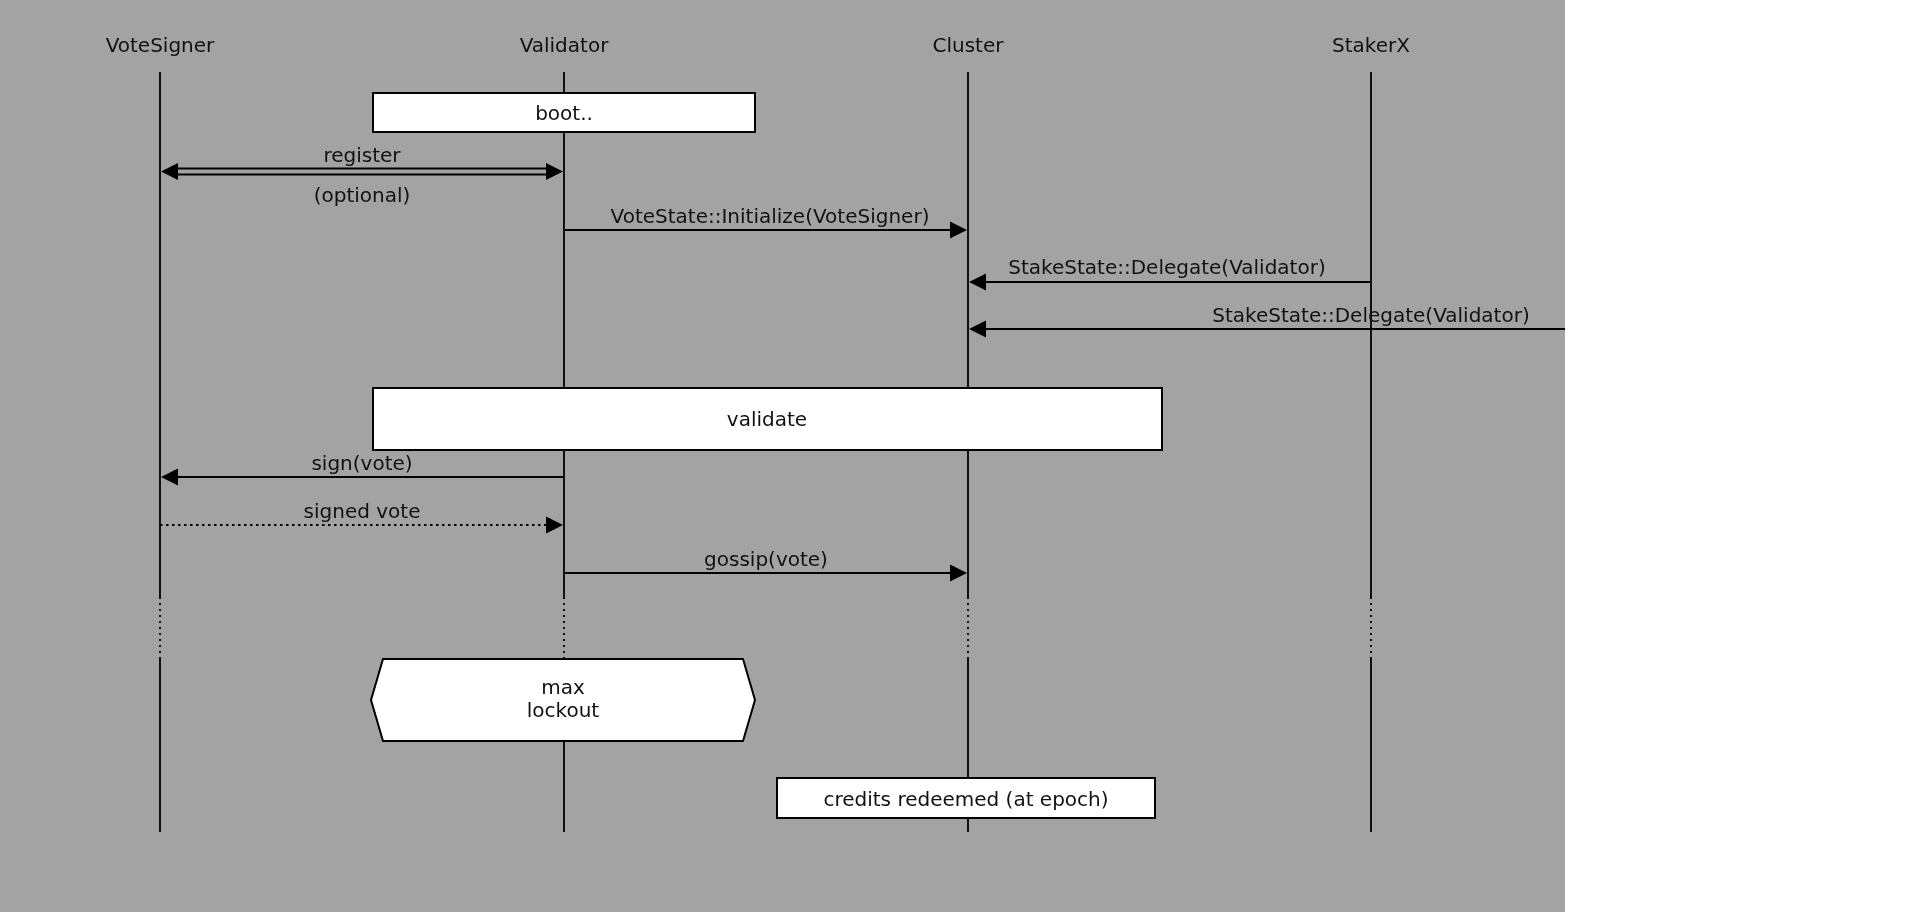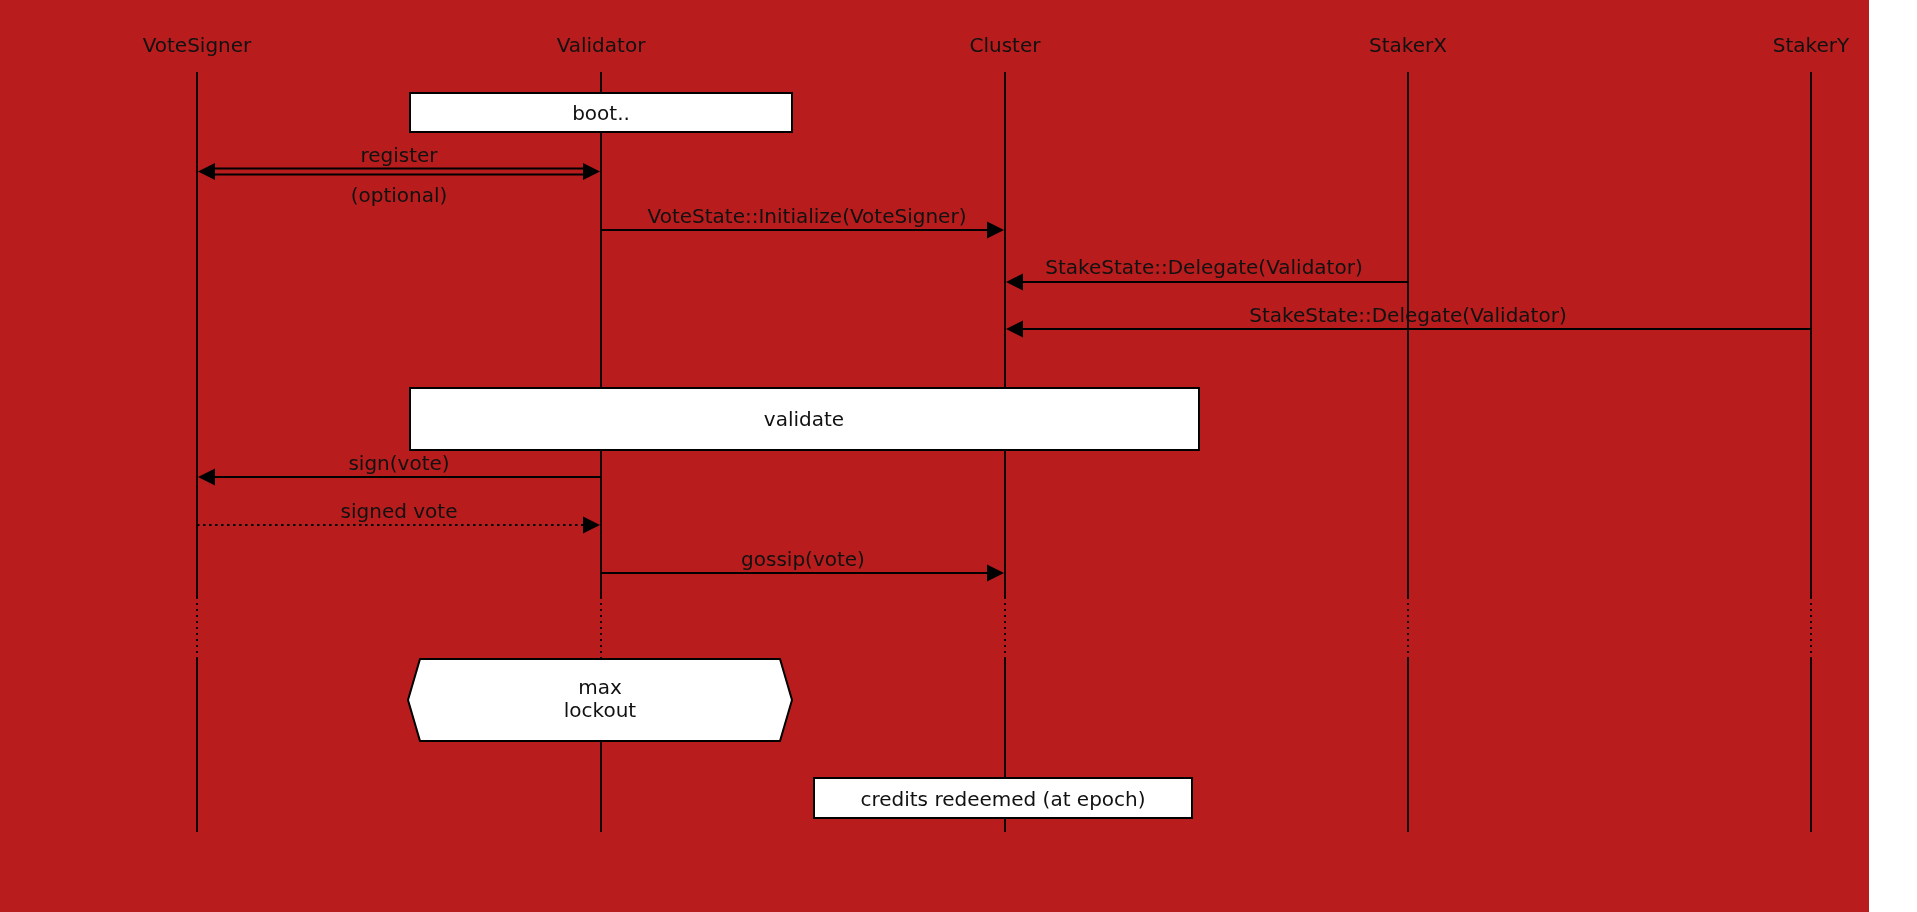--- a/index.html
+++ b/index.html
@@ -2,25 +2,24 @@
 <html><head>
 <meta charset="utf-8">
 <style>
   html, body {
     margin: 0;
     padding: 0;
     background: #ffffff;
   }
   .canvas {
     position: relative;
-    width: 1832px;
+    width: 1565px;
     height: 912px;
-    background: #b91c1c;
+    background: #a3a3a3;
     overflow: hidden;
-    padding-left: 37px;
   }
   svg text {
     font-family: "DejaVu Sans", "Liberation Sans", sans-serif;
     font-size: 20px;
     fill: #111111;
   }
   svg .mid { text-anchor: middle; }
   .stroke  { stroke: #000000; stroke-width: 2; fill: none; }
   .thin    { stroke: #000000; stroke-width: 1.8; fill: none; }
   .dashed  { stroke-dasharray: 2 4; }

